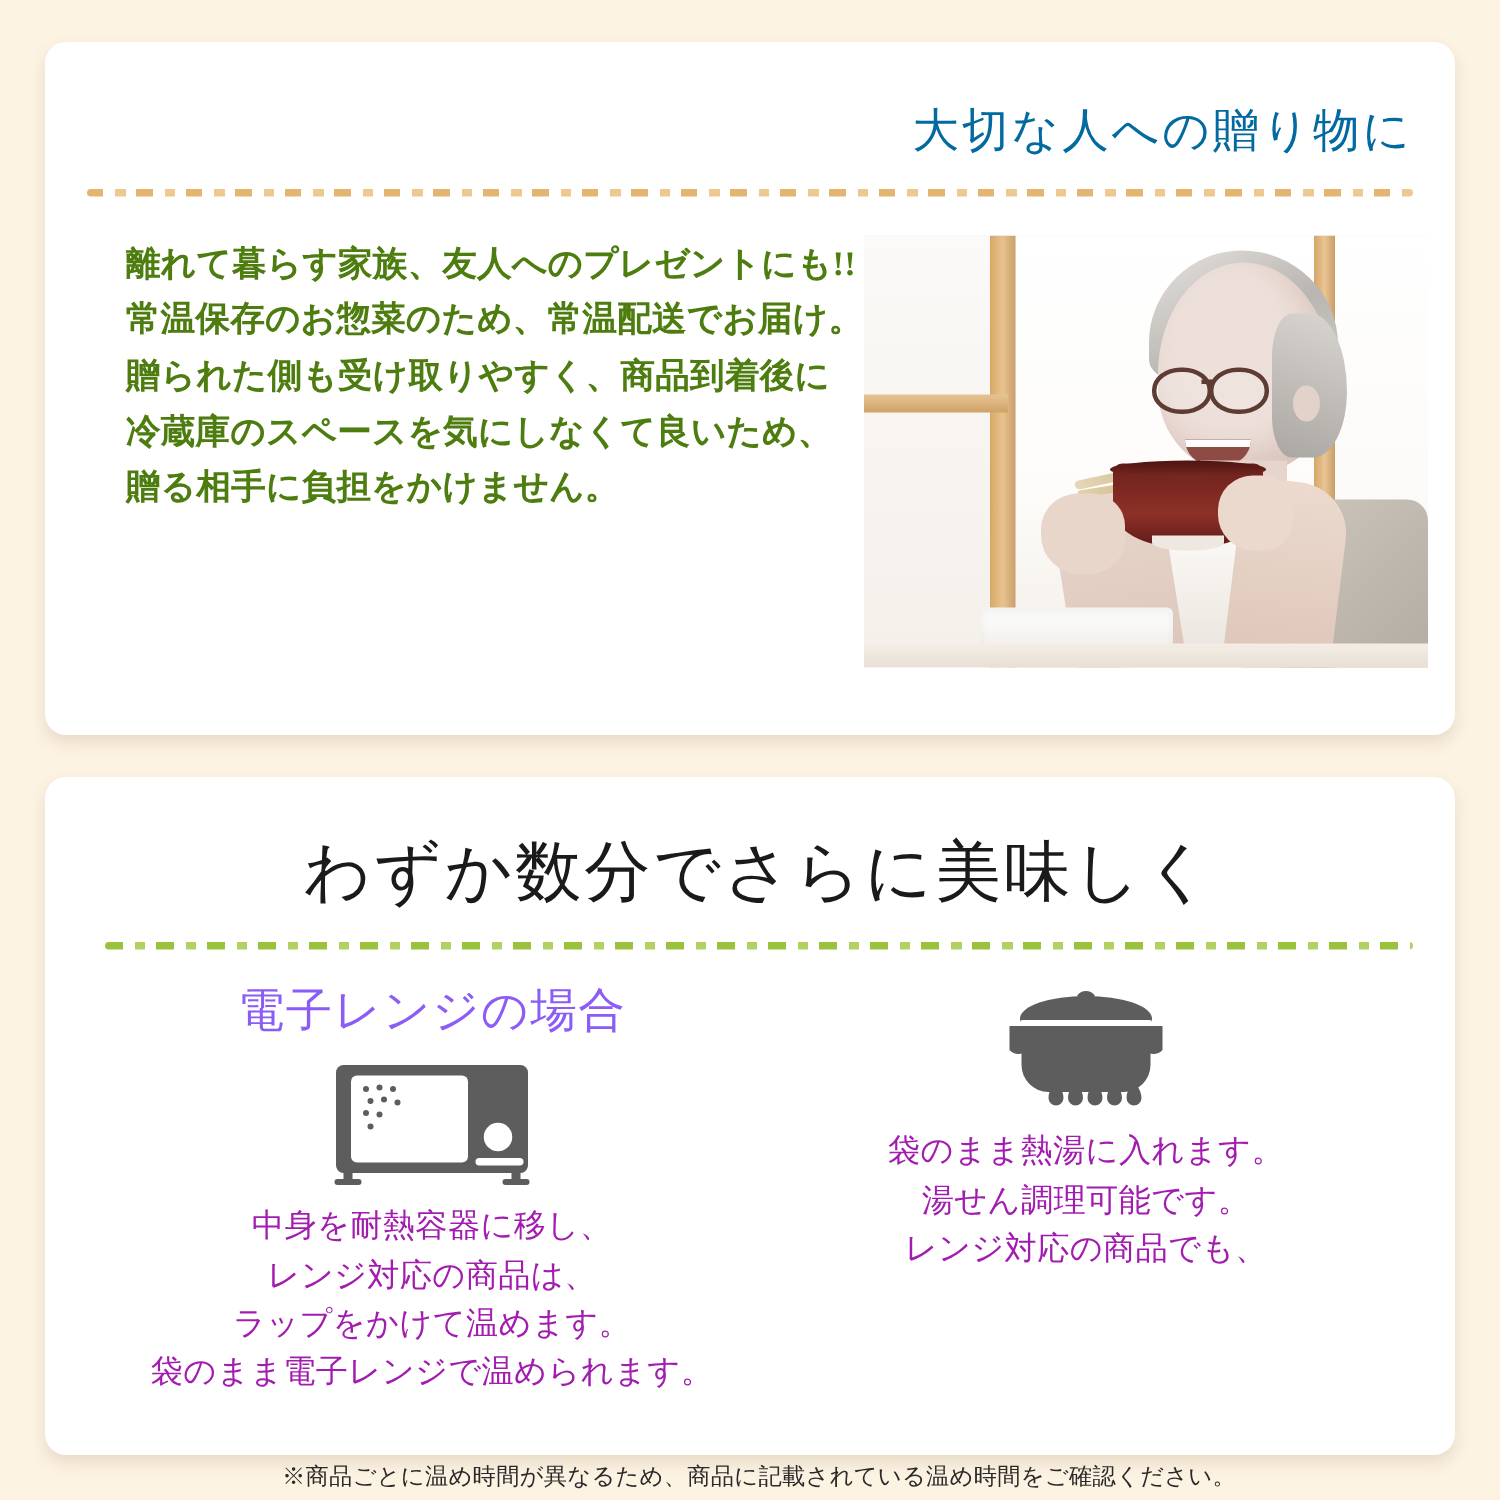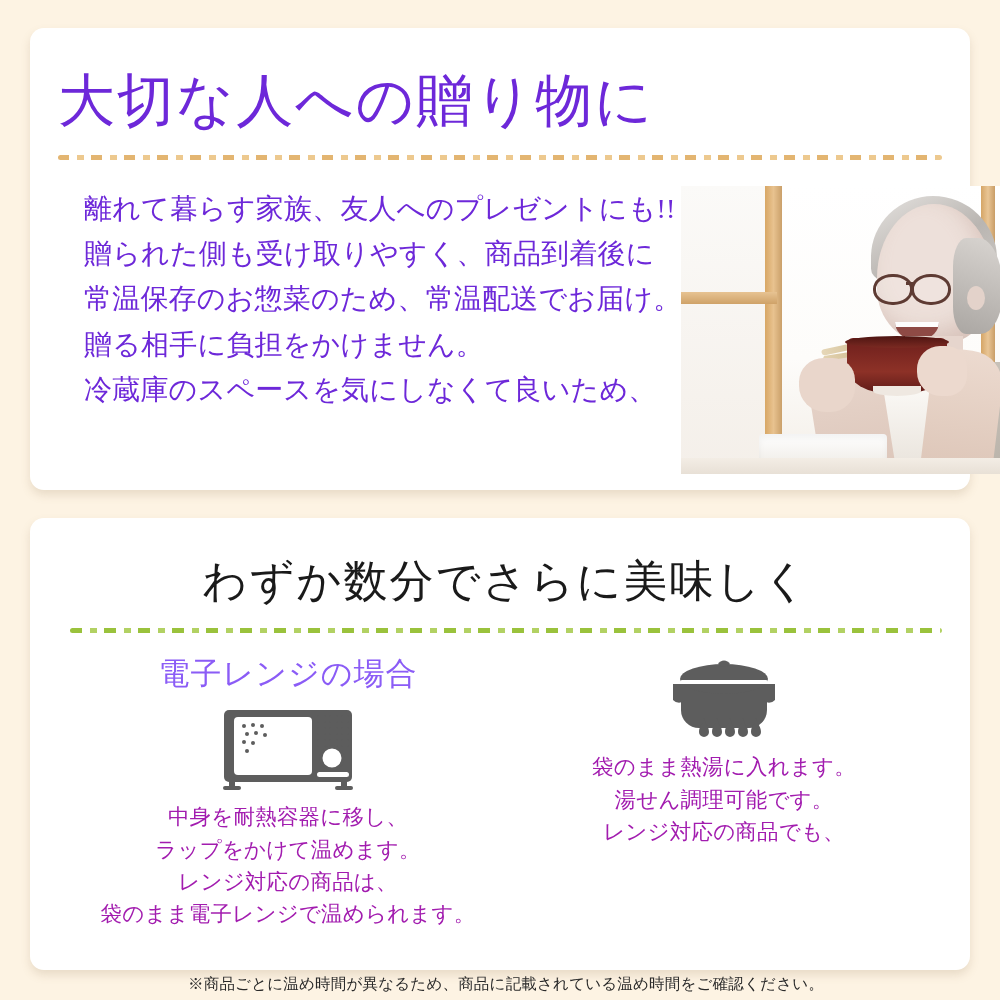--- a/index.html
+++ b/index.html
@@ -33,25 +33,25 @@
     box-sizing: border-box;
   }
 
   
   .card-gift {
     height: 462px;
     padding: 30px 28px 0 28px;
   }
 
   .title {
-    text-align: left;
-    font-size: 57px;
+    text-align: right;
+    font-size: 31px;
     line-height: 1.1;
     letter-spacing: 2px;
-    color: #6d28d9;
+    color: #0369a1;
     font-weight: 400;
     margin: 12px 0 0 0;
     font-family: "Liberation Serif", "DejaVu Serif", serif;
   }
 
   .divider {
     height: 5px;
     margin: 22px 0 0 0;
     border-radius: 3px;
   }
@@ -80,25 +80,26 @@
     align-items: flex-start;
   }
 
   .gift-text {
     flex: 0 0 492px;
     padding-left: 26px;
     box-sizing: border-box;
   }
   .gift-text p {
     margin: 0;
-    font-size: 28px;
+    font-size: 23px;
     line-height: 1.62;
-    color: #6d28d9;
+    color: #4d7c0f;
     letter-spacing: 0.2px;
     white-space: nowrap;
+    font-weight: bold;
   }
 
   
   .photo {
     width: 376px;
     height: 288px;
     position: relative;
     overflow: hidden;
     background: #f6f2ee;
     flex: 0 0 auto;
@@ -291,24 +292,24 @@
 
 <div class="page">
 
   <section class="card card-gift">
     <h1 class="title">大切な人への贈り物に</h1>
     <div class="divider divider-orange"></div>
 
     <div class="gift-body">
       <div class="gift-text">
         <p>離れて暮らす家族、友人へのプレゼントにも!!</p>
+        <p>常温保存のお惣菜のため、常温配送でお届け。</p>
         <p>贈られた側も受け取りやすく、商品到着後に</p>
-        <p>常温保存のお惣菜のため、常温配送でお届け。</p>
+        <p>冷蔵庫のスペースを気にしなくて良いため、</p>
         <p>贈る相手に負担をかけません。</p>
-        <p>冷蔵庫のスペースを気にしなくて良いため、</p>
       </div>
 
       <div class="photo">
         <div class="ph-wall"></div>
         <div class="ph-glass1"></div>
         <div class="ph-glass2"></div>
         <div class="ph-frameA"></div>
         <div class="ph-frameB"></div>
         <div class="ph-frameC"></div>
         <div class="ph-hair"></div>
@@ -374,22 +375,22 @@
               <rect x="97" y="31" width="9" height="8" rx="2"></rect>
                 <rect x="109" y="31" width="9" height="8" rx="2"></rect>
                 <rect x="121" y="31" width="8" height="8" rx="2"></rect>
               <circle cx="112" cy="50" r="11" fill="#ffffff" stroke="#5d5d5d" stroke-width="3"></circle>
               <rect x="96" y="63" width="34" height="7" rx="3.5" fill="#ffffff" stroke="#5d5d5d" stroke-width="2"></rect>
             </g>
           </svg>
         </div>
         <div class="col-desc">
           <p>中身を耐熱容器に移し、</p>
+          <p>レンジ対応の商品は、</p>
           <p>ラップをかけて温めます。</p>
-          <p>レンジ対応の商品は、</p>
           <p>袋のまま電子レンジで温められます。</p>
         </div>
       </div>
 
       <div class="col">
         <div class="icon-wrap">
           <svg width="122" height="94" viewBox="0 0 122 94" aria-hidden="true">
             <g fill="#5d5d5d">
               <path d="M18 30 h86 v26 a18 18 0 0 1 -18 18 h-50 a18 18 0 0 1 -18 -18 z"></path>
               <path d="M10 30 h12 v16 a8 8 0 0 1 -12 0 z"></path>

